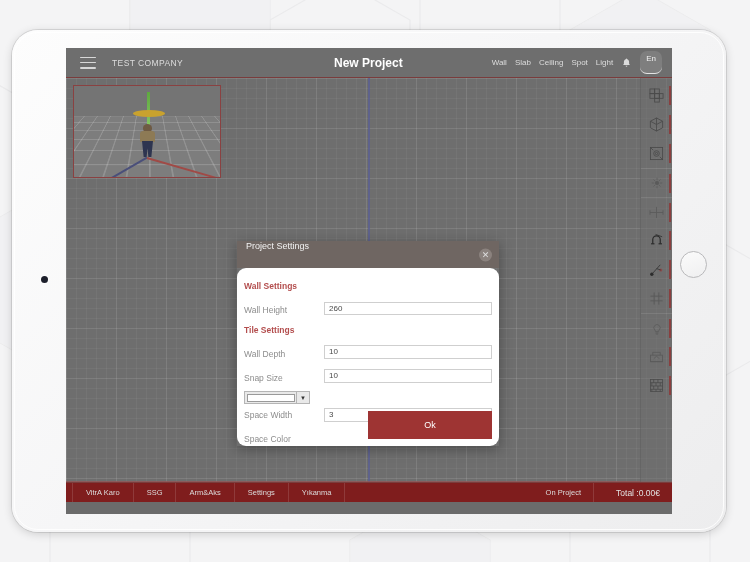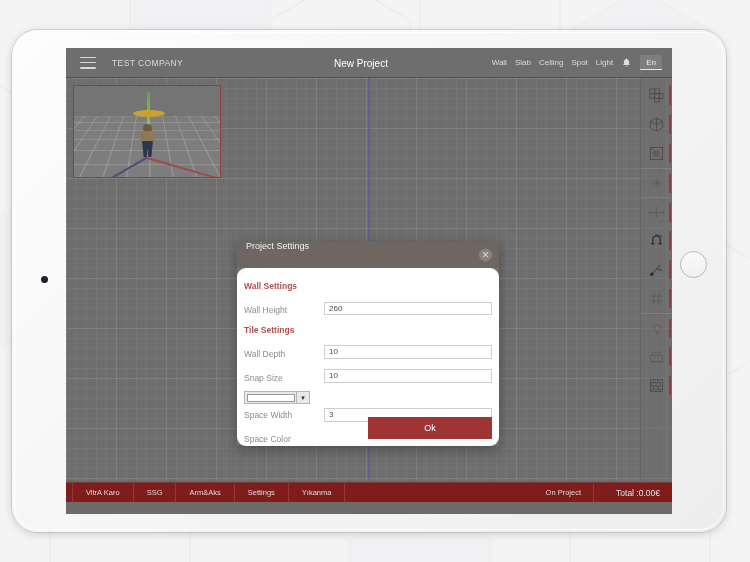--- a/index.html
+++ b/index.html
@@ -81,42 +81,43 @@
     cursor: pointer;
   }
   .hamburger i { display: block; height: 1.5px; background: #d8d8d8; border-radius: 1px; }
   .company {
     font-size: 8.5px; color: #dcdcdc; letter-spacing: .4px;
   }
   .project-title {
     position: absolute;
     left: 268px; top: 50%;
     transform: translateY(-50%);
-    font-size: 10px; font-weight: normal; color: #ffffff;
+    font-size: 12px; font-weight: bold; color: #ffffff;
   }
   .nav {
     position: absolute;
     right: 10px; top: 0; height: 100%;
     display: flex; align-items: center; gap: 8px;
   }
   .nav-item {
     font-size: 8px; color: #dddddd; cursor: pointer;
   }
   .bell-icon {
     width: 11px; height: 12px;
     display: flex; align-items: center; justify-content: center;
     color: #dcdcdc; font-size: 10px; line-height: 1;
     cursor: pointer;
   }
   .lang-btn {
     font-size: 8px; color: #f0f0f0;
     background: #7e7e7e;
-    padding: 3px 6px 2px 6px;
+    padding: 3px 6px 10px 6px;
     border-bottom: 1px solid #e4e4e4;
     cursor: pointer;
+    border-radius: 7px;
   }
 
   
   .canvas {
     position: relative;
     height: 404px;
     background:
       repeating-linear-gradient(to right, rgba(255,255,255,.045) 0 1px, transparent 1px 10px),
       repeating-linear-gradient(to bottom, rgba(255,255,255,.045) 0 1px, transparent 1px 10px),
       repeating-linear-gradient(to right, rgba(255,255,255,.07) 0 1px, transparent 1px 50px),
@@ -335,21 +336,21 @@
   }
   .swatch-arrow {
     width: 13px;
     display: flex; align-items: center; justify-content: center;
     font-size: 6px; color: #333;
     border-left: 1px solid #b5b5b5;
   }
   .ok-btn {
     position: absolute;
     right: 7px; bottom: 7px;
-    width: 124px; height: 22px;
+    width: 124px; height: 28px;
     background: #9e3433;
     border: none;
     color: #fff;
     font-size: 9px;
     font-family: "Liberation Sans", sans-serif;
     cursor: pointer;
   }
 </style>
 </head>
 <body>

